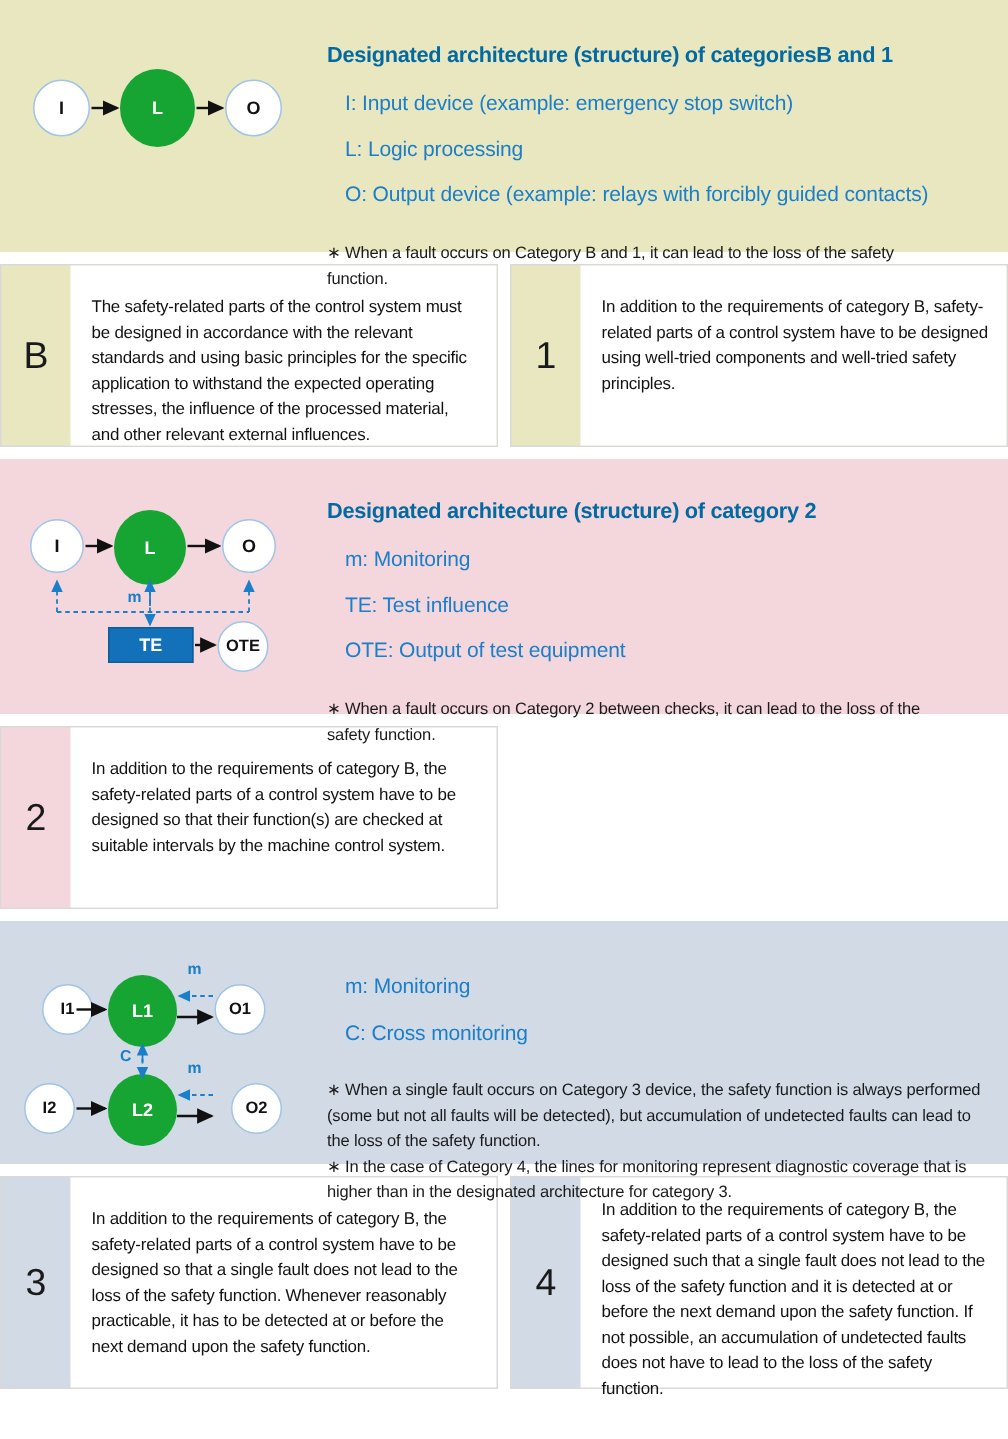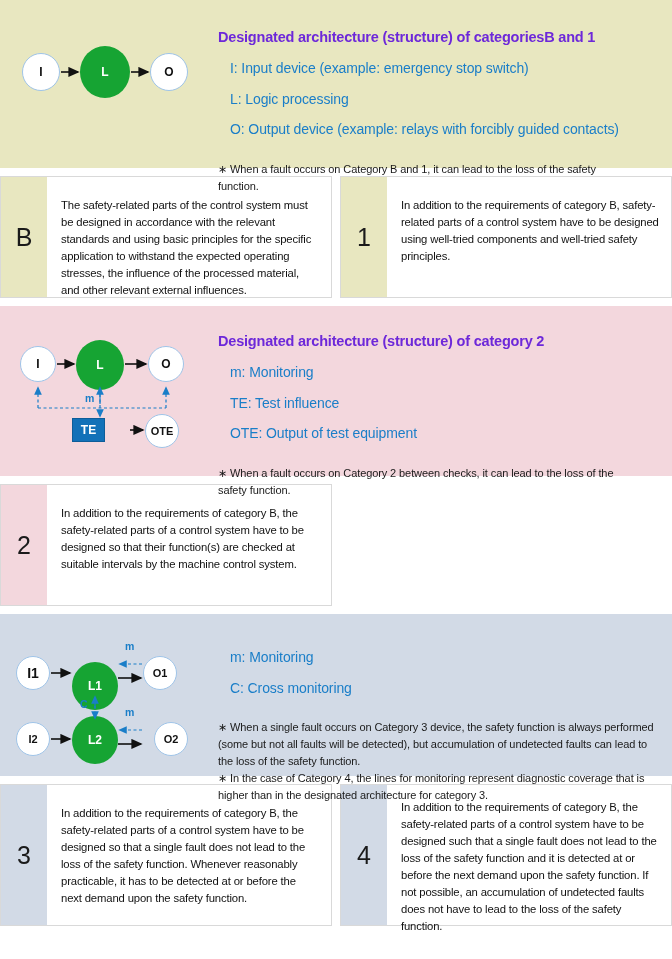--- a/index.html
+++ b/index.html
@@ -11,21 +11,21 @@
   }
   .page{width:672px;height:959px;position:relative;background:#fff;}
 
   
   .band{position:relative;width:672px;box-sizing:border-box;}
   .band-diagram{display:flex;align-items:flex-start;}
   .diagram-col{width:218px;flex:0 0 218px;position:relative;}
   .text-col{flex:1 1 auto;padding-right:8px;}
 
   .sec-title{
-    font-size:14.5px;color:#6d28d9;line-height:19px;
+    font-size:14.5px;color:#0369a1;line-height:19px;
     margin:0 0 1px 0;white-space:nowrap;letter-spacing:-0.2px;
   }
   .sec-title.bold{font-weight:bold;}
   .legend{
     font-size:14px;color:#1a7ec8;line-height:18.5px;
     margin:12px;white-space:nowrap;letter-spacing:-0.1px;
   }
   .note{
     font-size:11px;color:#1a1a1a;line-height:17px;margin:0;
     letter-spacing:-0.1px;
@@ -136,21 +136,21 @@
     <div class="diagram-col" style="height:130px;">
       <div class="node plain" style="left:20px;top:14px;width:36px;height:36px;">
         <span>I</span>
       </div>
       <div class="node green" style="left:76px;top:8px;width:48px;height:50px;">
         <span>L</span>
       </div>
       <div class="node plain" style="left:148px;top:14px;width:36px;height:36px;">
         <span>O</span>
       </div>
-      <div class="te-box" style="left:72px;top:86px;width:33px;height:24px;">
+      <div class="te-box" style="left:72px;top:86px;width:57px;height:24px;">
         <span>TE</span>
       </div>
       <div class="node plain" style="left:145px;top:82px;width:34px;height:34px;font-size:11px;">
         <span>OTE</span>
       </div>
       <div class="lbl" style="left:85px;top:60px;">m</div>
 
       <svg class="wires" width="218" height="130">
         <defs>
           <marker id="ah2" markerWidth="7" markerHeight="7" refX="6" refY="3.2" orient="auto">
@@ -191,24 +191,24 @@
       <div class="card-body">In addition to the requirements of category B, the safety-related parts of a control system have to be designed so that their function(s) are checked at suitable intervals by the machine control system.</div>
     </div>
     <div class="card card-empty" style="width:332px;"></div>
   </div>
 
   <div class="gap"></div>
 
   <div class="band band-diagram c-blue" style="height:162px;padding:22px 0 0 0;">
     <div class="diagram-col" style="height:140px;">
 
-      <div class="node plain" style="left:16px;top:20px;width:34px;height:34px;font-size:14px;">
+      <div class="node plain" style="left:28px;top:20px;width:34px;height:34px;font-size:11px;">
         <span>I1</span>
       </div>
-      <div class="node green" style="left:72px;top:26px;width:46px;height:48px;text-align:center;">
+      <div class="node green" style="left:72px;top:14px;width:46px;height:48px;text-align:center;">
         <span>L1</span>
       </div>
       <div class="node plain" style="left:143px;top:20px;width:34px;height:34px;font-size:11px;">
         <span>O1</span>
       </div>
 
       <div class="node plain" style="left:16px;top:86px;width:34px;height:34px;font-size:11px;">
         <span>I2</span>
       </div>
       <div class="node green" style="left:72px;top:80px;width:46px;height:48px;">

